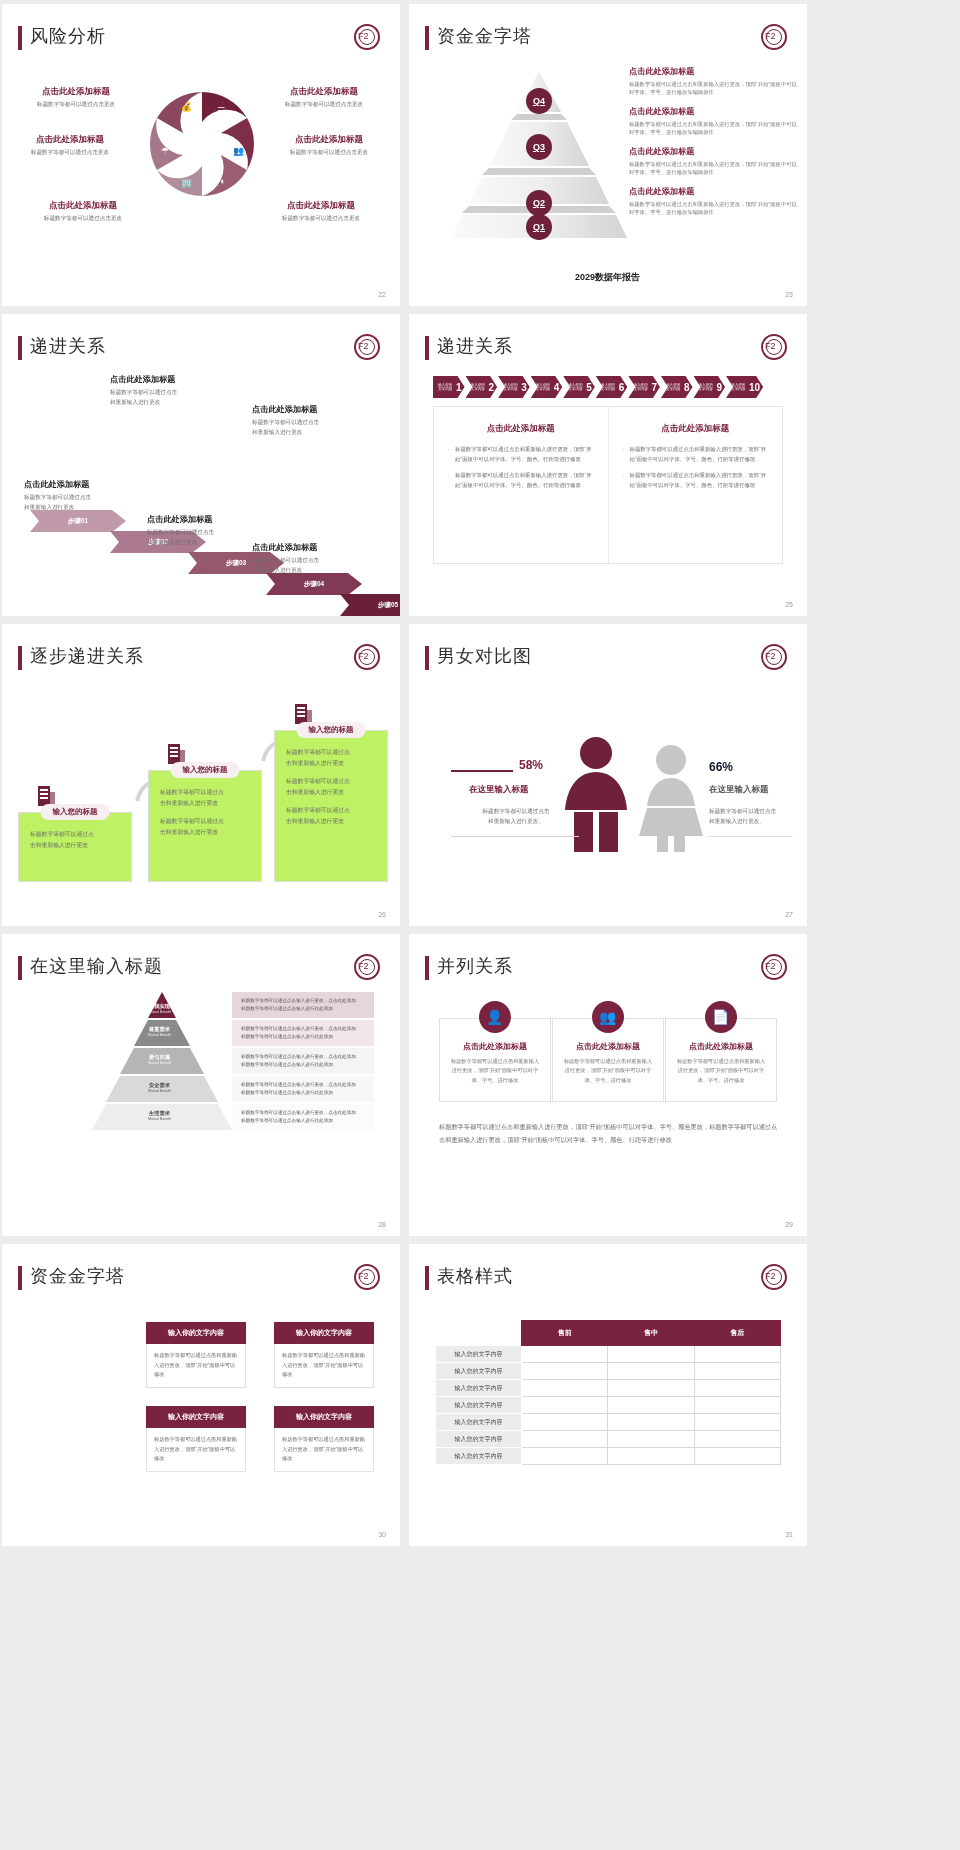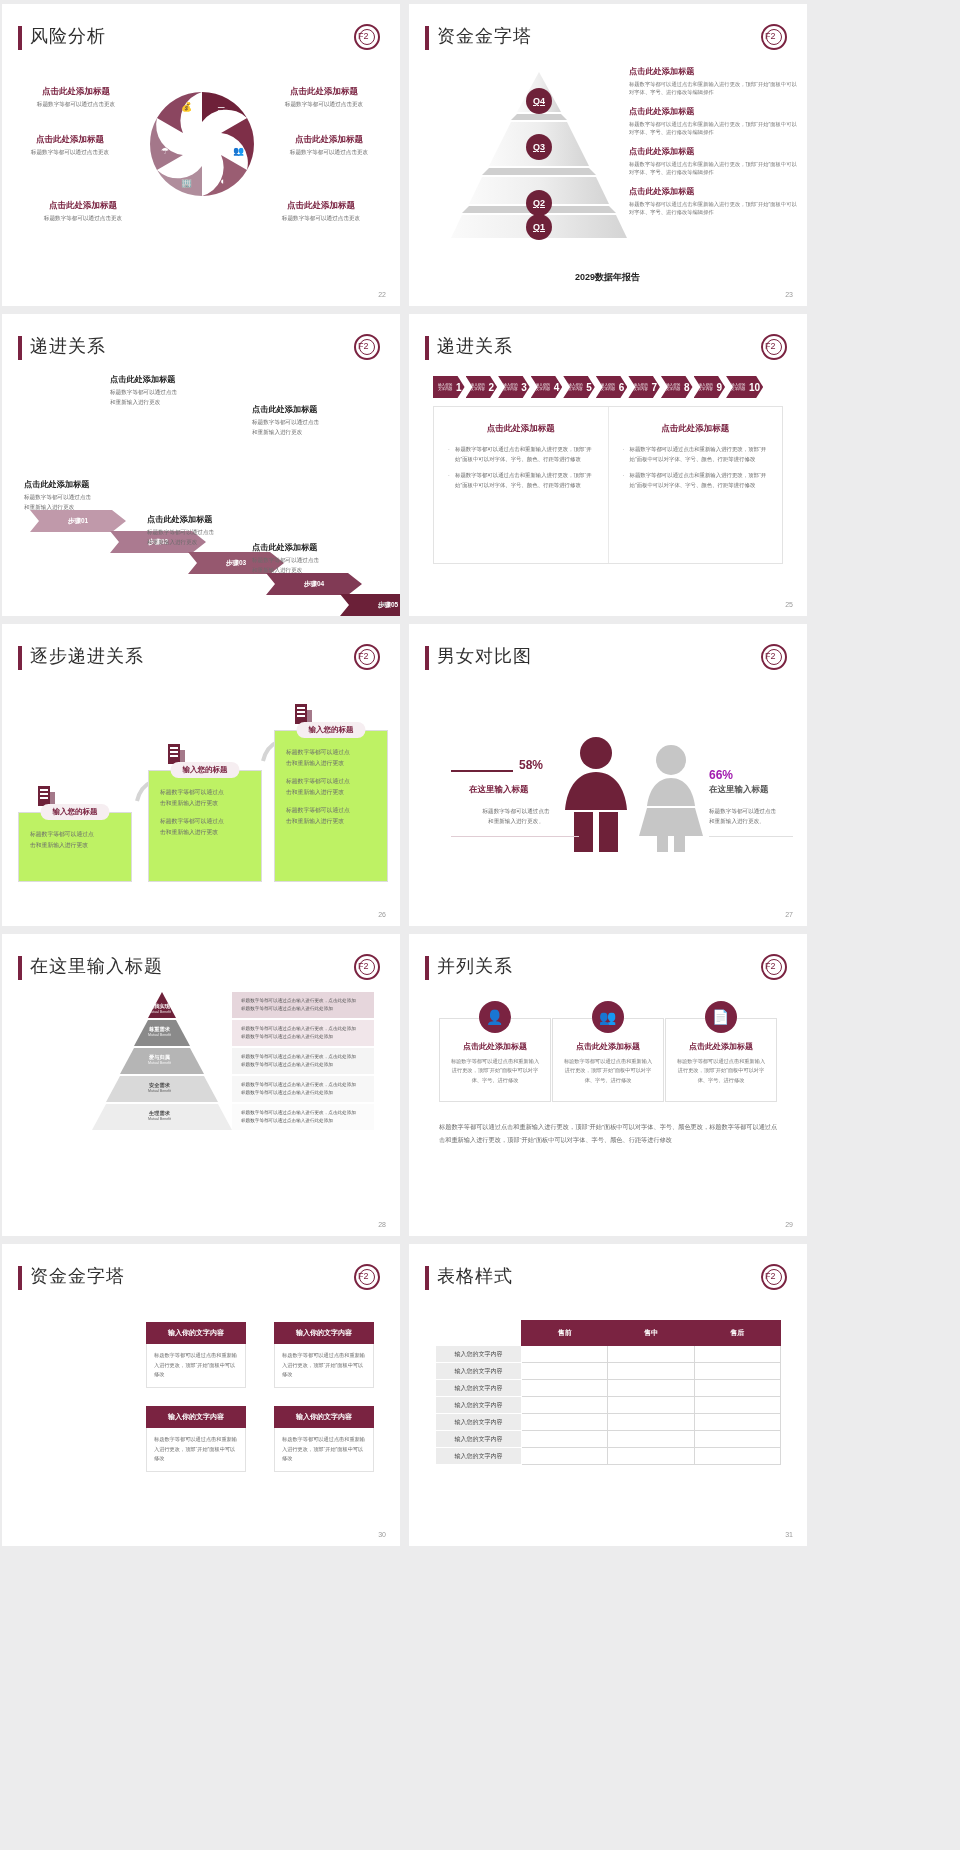--- a/index.html
+++ b/index.html
@@ -426,21 +426,21 @@
       <rect x="22" y="92" width="11" height="16" fill="#c6c6c6"></rect>
       <rect x="39" y="92" width="11" height="16" fill="#c6c6c6"></rect>
     </svg>
 
     <div class="g-line" style="left:42px;top:146px;width:62px;background:#6e2139;"></div>
     <div class="g-pct accent" style="left:110px;top:134px;">58%</div>
     <div class="g-sub accent" style="left:60px;top:160px;">在这里输入标题</div>
     <div class="g-txt" style="left:42px;top:182px;width:130px;text-align:center;">标题数字等都可以通过点击<br>和重新输入进行更改。</div>
     <div class="g-line" style="left:42px;top:212px;width:128px;background:#e0cdd4;height:1px;"></div>
 
-    <div class="g-pct" style="left:300px;top:144px;color:#a21caf;">66%</div>
+    <div class="g-pct" style="left:300px;top:136px;color:#0f172a;">66%</div>
     <div class="g-sub" style="left:300px;top:160px;color:#585858;">在这里输入标题</div>
     <div class="g-txt" style="left:300px;top:182px;width:90px;">标题数字等都可以通过点击<br>和重新输入进行更改。</div>
     <div class="g-line" style="left:300px;top:212px;width:84px;background:#e0e0e0;height:1px;"></div>
     <div class="pnum">27</div>
   </div>
 
   <div class="slide">
     <div class="sbar"></div>
     <div class="stitle">在这里输入标题</div>
     <div class="logo">

